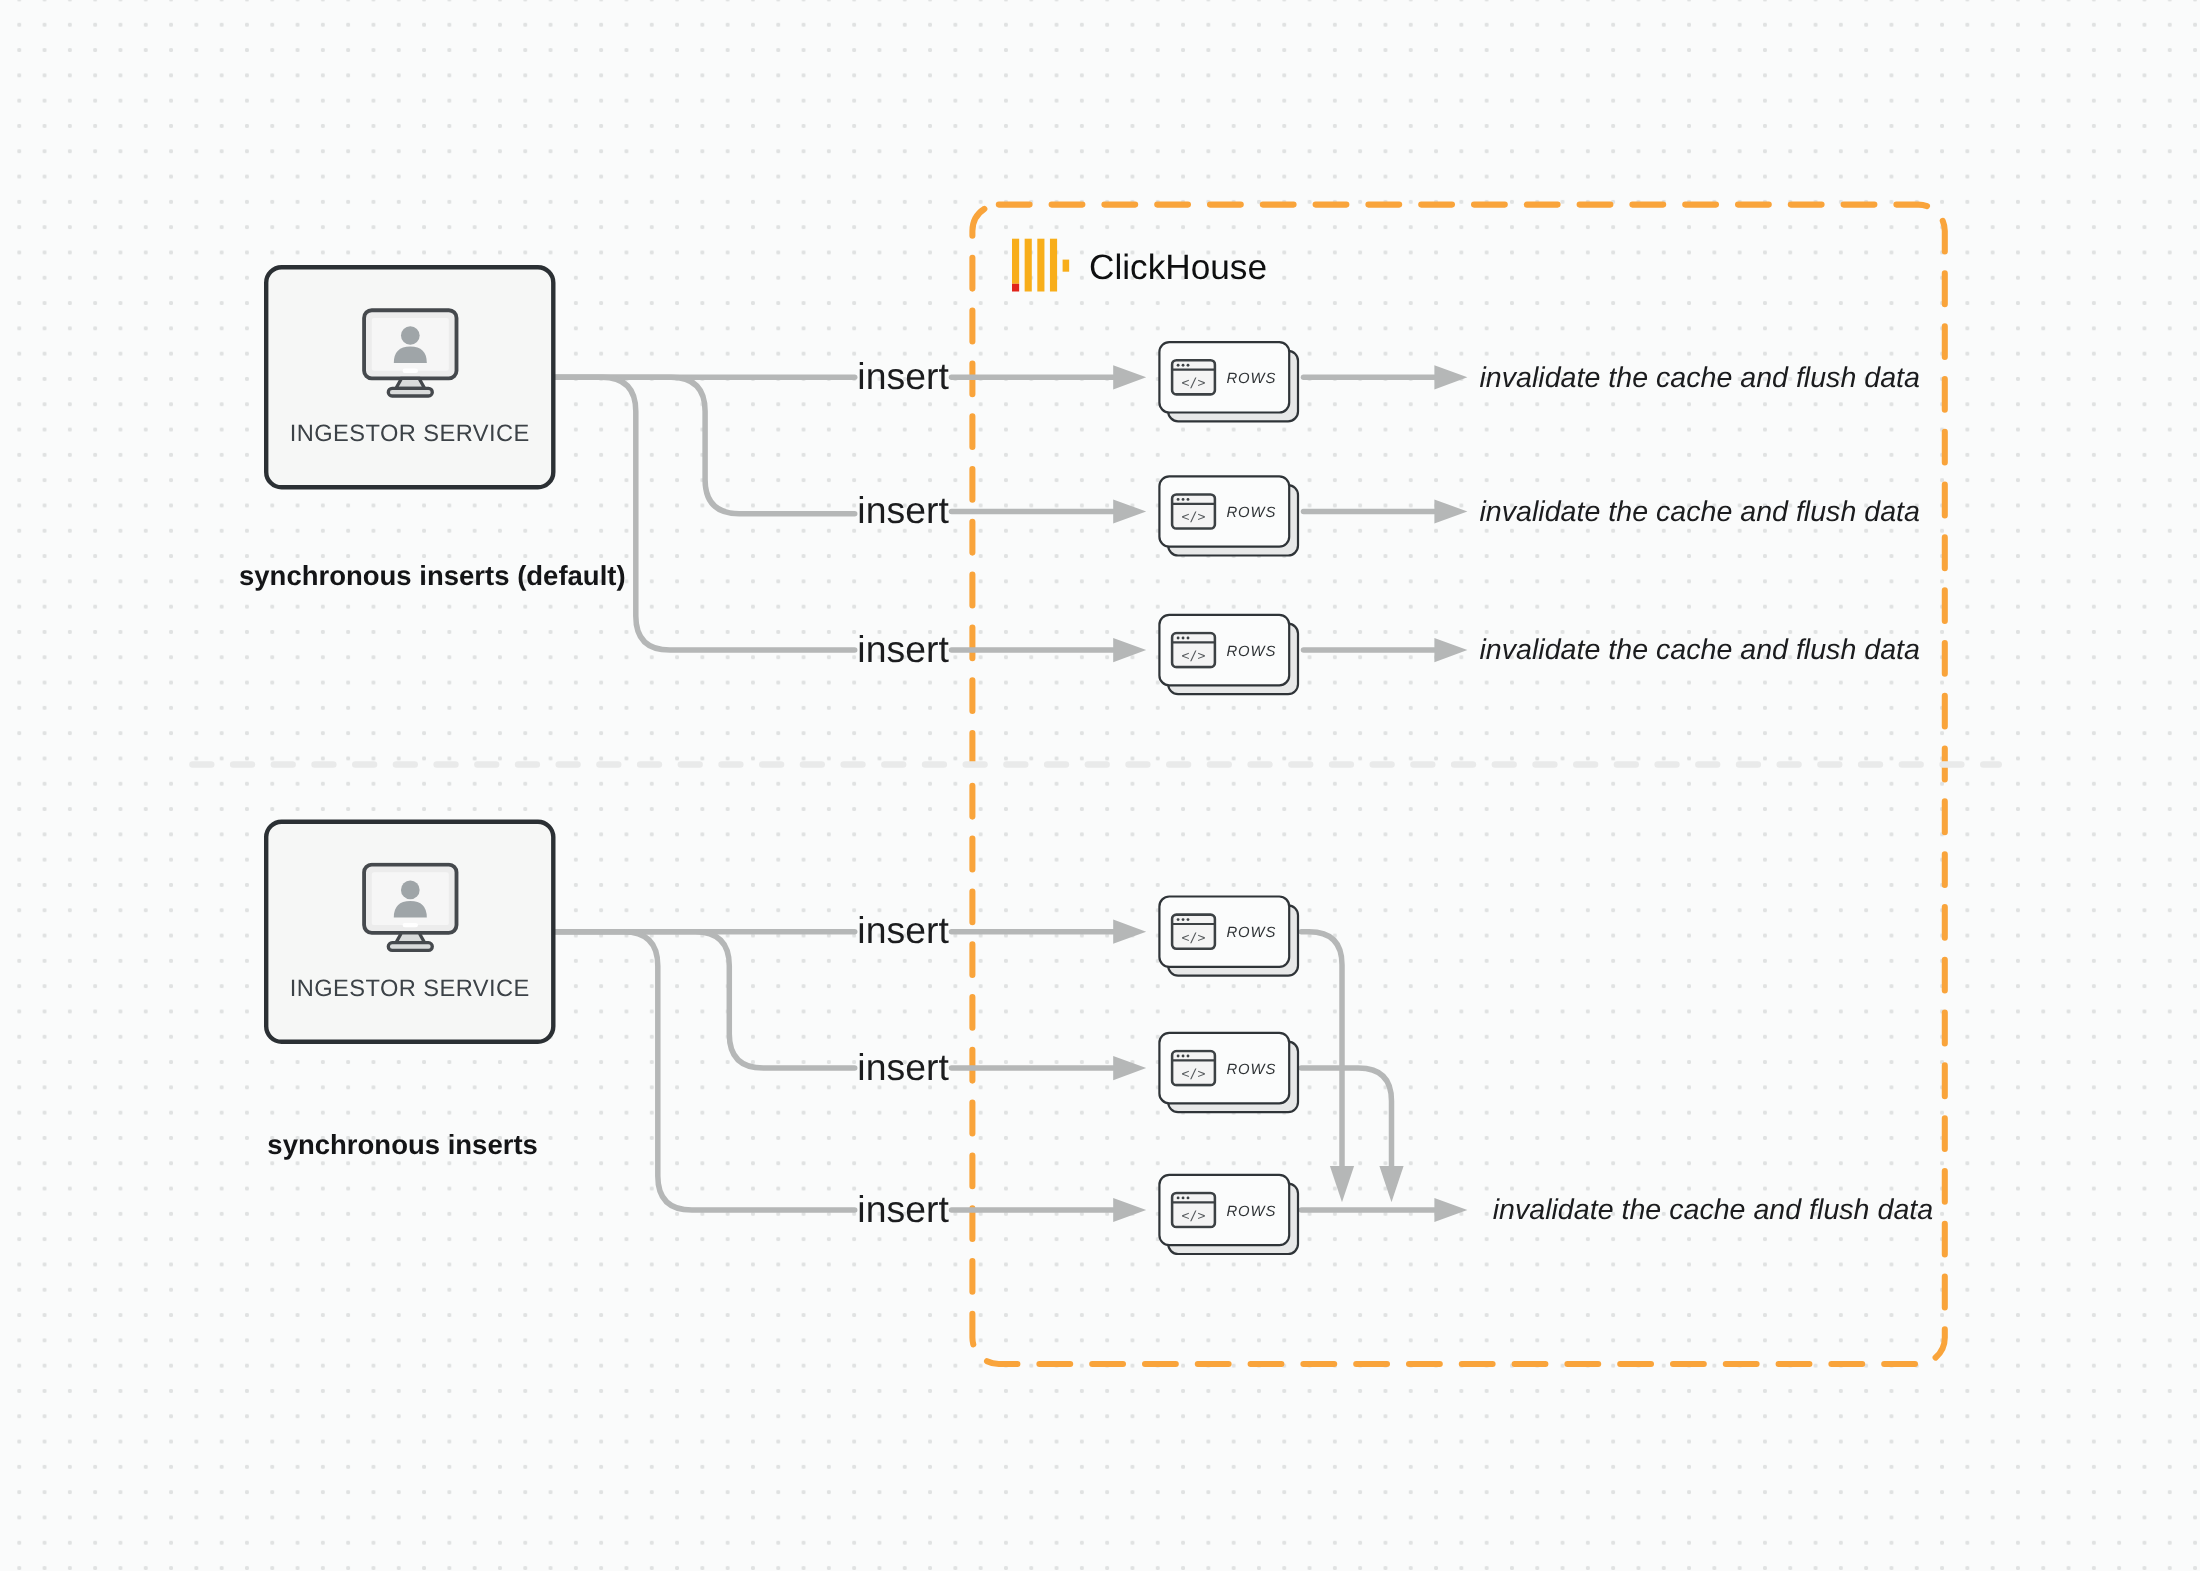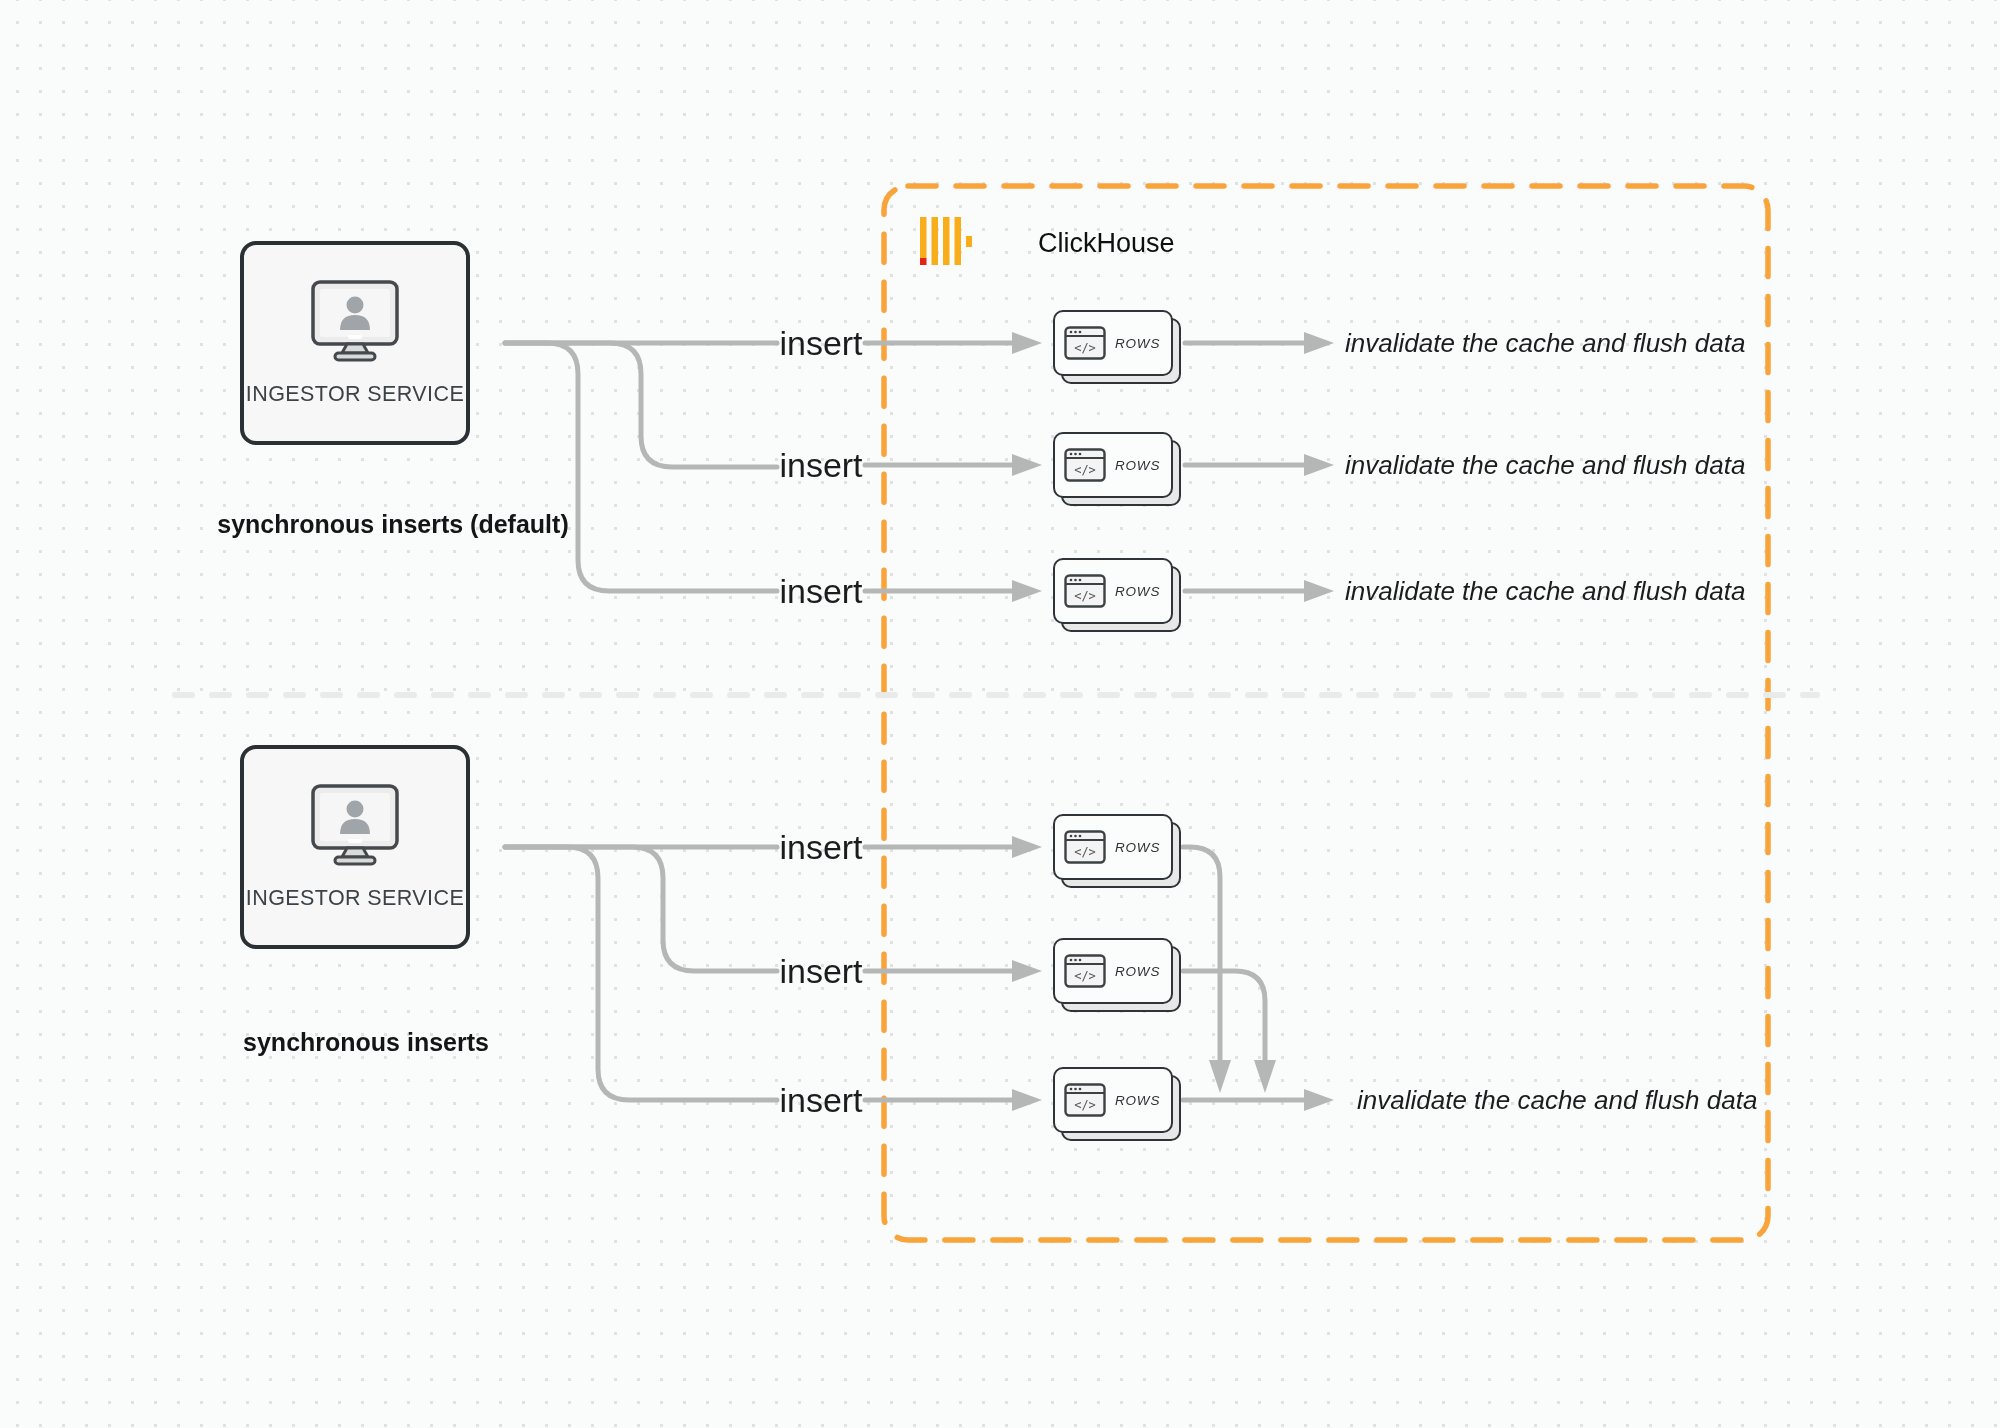--- a/index.html
+++ b/index.html
@@ -13,21 +13,21 @@
     background-color: #fafbfb;
     background-image: radial-gradient(circle, #e0e2e2 1.8px, transparent 2px);
     background-size: 23px 23px;
     background-position: 6px 11px;
   }
   svg.wires { position: absolute; left: 0; top: 0; pointer-events: none; }
 
   
   .ingestor {
     position: absolute;
-    width: 230px;
+    width: 265px;
     height: 204px;
     box-sizing: border-box;
     background: #f6f7f6;
     border: 4px solid #2b3034;
     border-radius: 16px;
     display: flex;
     flex-direction: column;
     align-items: center;
     justify-content: center;
     gap: 14px;
@@ -47,25 +47,24 @@
     font-weight: bold;
     color: #141517;
     white-space: nowrap;
   }
 
   
   .ch-logo { position: absolute; }
   .ch-title {
     position: absolute;
     transform: translateY(-50%);
-    font-size: 27px;
+    font-size: 32px;
     font-weight: 500;
     color: #0e0f10;
     white-space: nowrap;
-    margin-left: 48px;
   }
 
   
   .rows-card { position: absolute; width: 120px; height: 66px; }
   .rows-card .card-back {
     position: absolute; left: 8px; top: 8px;
     width: 120px; height: 66px; box-sizing: border-box;
     background: #e7e8e8;
     border: 2.5px solid #2f3438;
     border-radius: 10px;

